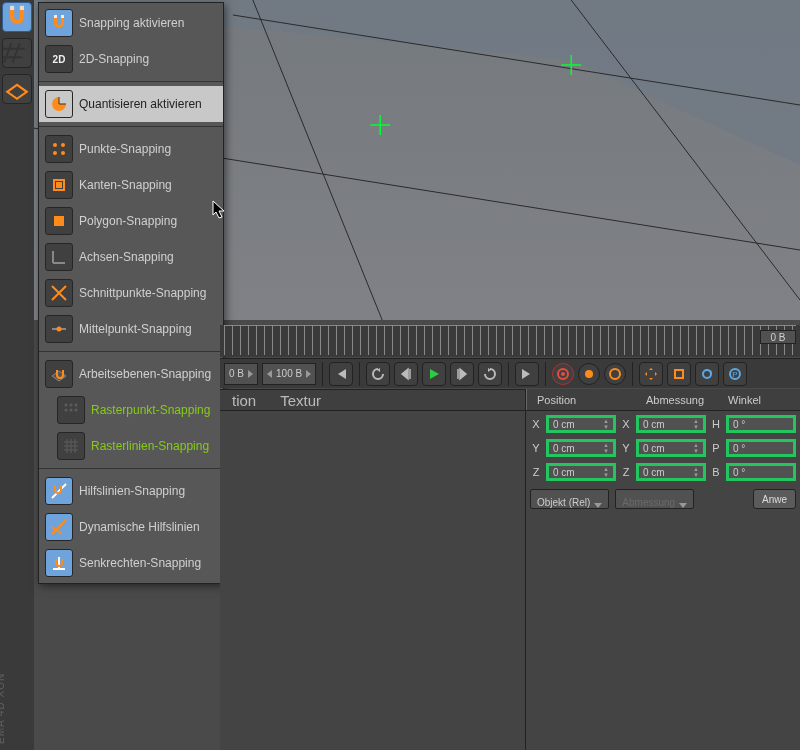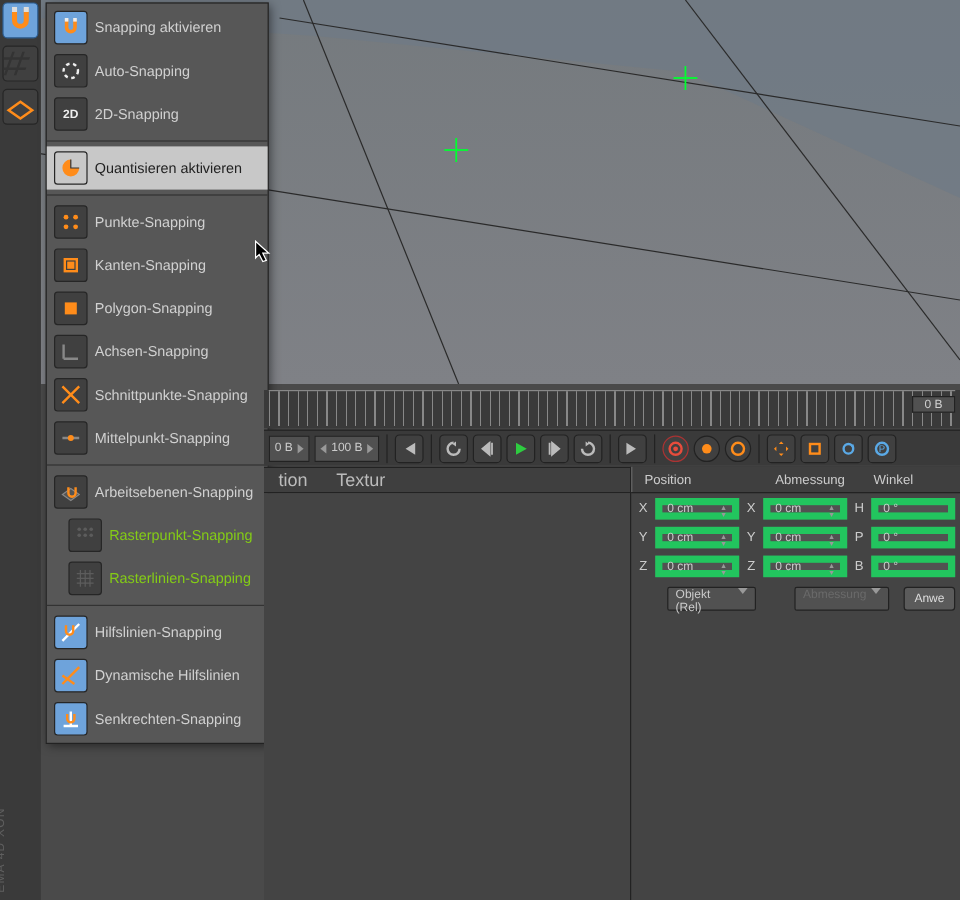--- a/index.html
+++ b/index.html
@@ -122,25 +122,25 @@
     position: absolute; left: 525px; top: 389px; right: 0; bottom:0;
     background: #444; border-left:1px solid #222;
   }
   .prop-head {
     height:22px; display:flex; border-bottom:1px solid #222; background:#3f3f3f;
   }
   .prop-head div { flex:1; font-size:11px; display:flex; align-items:center; padding-left:10px; color:#ccc; }
   .prop-head div:first-child { flex:0 0 110px; border-left:1px solid #666; }
   .prop-row { display:flex; align-items:center; height:22px; padding:0 4px; gap:4px; margin-top:2px;}
   .prop-row .ax { width:12px; text-align:center; color:#ccc; font-size:11px; }
-  .prop-row .val { flex:1; height:18px; background:#515151; border:6px solid #22c55e; font-size:10px; color:#ccc; display:flex; align-items:center; padding:0 4px; justify-content:space-between; }
+  .prop-row .val { flex:1; height:18px; background:#515151; border:3px solid #22c55e; font-size:10px; color:#ccc; display:flex; align-items:center; padding:0 4px; justify-content:space-between; }
   .prop-row .val .spin { width:6px; height:100%; display:flex; flex-direction:column; }
   .prop-row .val .spin span { flex:1; font-size:6px; line-height:1; color:#999; }
   .prop-btns { display:flex; gap:6px; padding:6px 4px; }
-  .dd { height:20px; background:#515151; border:1px solid #222; border-radius:2px; font-size:10px; color:#ccc; display:flex; align-items:flex-start; padding:0 6px; gap:4px;margin-left:26px; }
+  .dd { height:20px; background:#515151; border:1px solid #222; border-radius:2px; font-size:10px; color:#ccc; display:flex; align-items:flex-end; padding:0 6px; gap:4px; }
   .dd.disabled { color:#6a6a6a; }
   .dd .tri-d { width:0;height:0;border-left:4px solid transparent;border-right:4px solid transparent;border-top:5px solid #999; }
   .push { height:20px; background:#5b5b5b; border:1px solid #222; border-radius:3px; font-size:10px; color:#ddd; padding:0 8px; display:flex; align-items:center; }
 
   
   .left-lower {
     position: absolute; left: 220px; top: 411px; width:305px; bottom:0;
     background: #444;
   }
 
@@ -197,28 +197,20 @@
       <div class="menu-icon active">
           <svg viewBox="0 0 20 20">
             <path d="M5 3v7a5 5 0 0010 0V3h-3v7a2 2 0 01-4 0V3z" fill="#ff8c1a"></path>
             <rect x="5" y="2" width="3" height="3" fill="#eee"></rect>
             <rect x="12" y="2" width="3" height="3" fill="#eee"></rect>
           </svg>
         </div>
       <span class="menu-txt">Snapping aktivieren</span>
     </div>
     <div class="menu-item">
-      <div class="menu-icon">
-          <svg viewBox="0 0 20 20">
-            <circle cx="10" cy="10" r="6" stroke="#eee" stroke-width="2" fill="none" stroke-dasharray="3 3"></circle>
-          </svg>
-        </div>
-      <span class="menu-txt">Auto-Snapping</span>
-    </div>
-    <div class="menu-item">
       <div class="menu-icon" style="color:#eee">2D</div>
       <span class="menu-txt">2D-Snapping</span>
     </div>
   </div>
   <div class="menu-sep"></div>
 
   <div class="menu-group">
     <div class="menu-item highlight">
       <div class="menu-icon" style="background:#c8c8c8">
           <svg viewBox="0 0 20 20">

